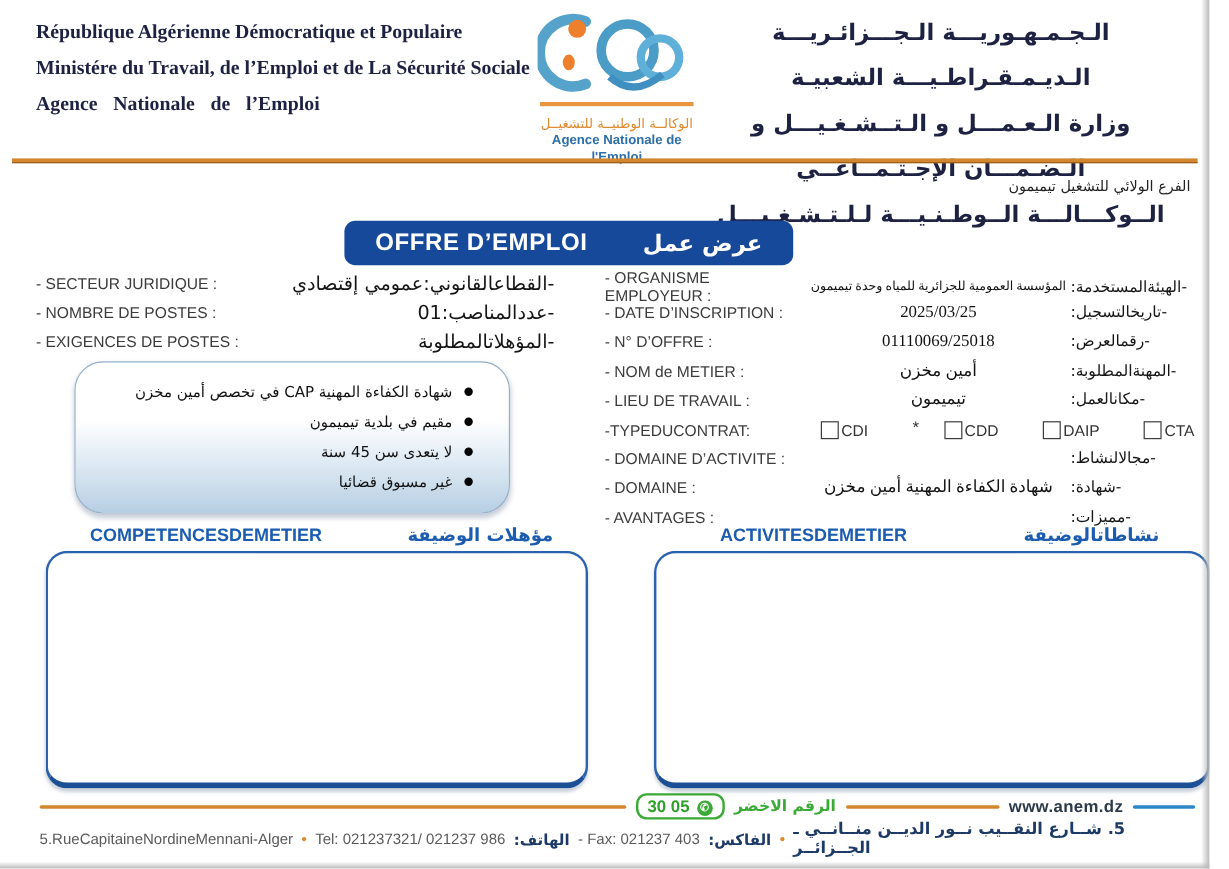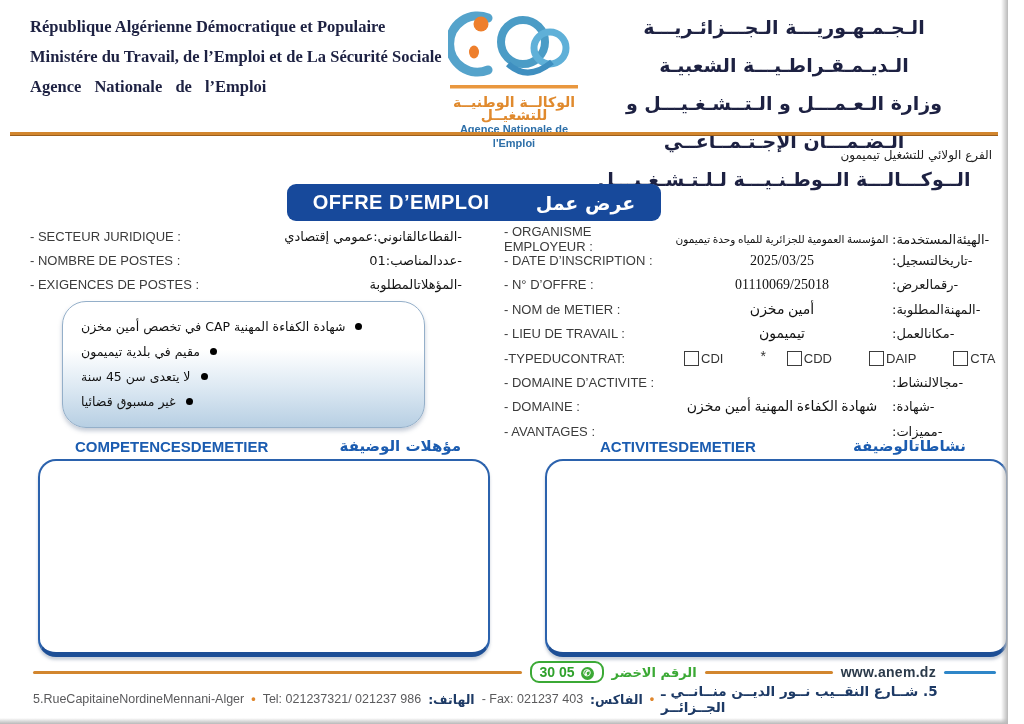--- a/index.html
+++ b/index.html
@@ -4,45 +4,45 @@
 <style>
   html,body{margin:0;padding:0;background:#ffffff;}
   #page{position:relative;width:1008px;height:724px;background:#ffffff;overflow:hidden;
         font-family:"Liberation Sans",sans-serif;}
   .ar{font-family:"DejaVu Sans",sans-serif;}
   
   #hdr-fr{position:absolute;left:30px;top:12px;font-family:"Liberation Serif",serif;
           font-weight:bold;font-size:16.5px;color:#1d2142;line-height:30px;}
   #hdr-fr .spread{word-spacing:9px;}
   #logo{position:absolute;left:445px;top:6px;width:138px;text-align:center;}
-  #logo .cap-ar{font-size:14px;color:#e08a2e;font-weight:bold;line-height:13px;}
+  #logo .cap-ar{font-size:11px;color:#e08a2e;font-weight:normal;line-height:13px;}
   #logo .cap-fr{font-size:11px;color:#2d6fa8;font-weight:bold;line-height:14px;}
   #hdr-ar{position:absolute;right:14px;top:8px;width:420px;direction:rtl;text-align:center;
           font-weight:bold;font-size:19px;color:#1d2142;line-height:38px;}
   .orange-rule{position:absolute;left:10px;right:10px;height:3px;background:#d2862e;
                border-bottom:1px solid #9c5f1d;}
   #rule-top{top:132px;}
   #branch{position:absolute;right:16px;top:148px;direction:rtl;font-size:12px;color:#222;}
   
   #titlebar{position:absolute;left:287px;top:184px;width:374px;height:37px;background:#17499b;
             border-radius:9px;display:flex;align-items:center;justify-content:center;gap:46px;color:#fff;}
   #titlebar .t-fr{font-weight:bold;font-size:20px;letter-spacing:.5px;}
   #titlebar .t-ar{font-size:19px;font-weight:600;direction:rtl;}
   
   #left-fields{position:absolute;left:30px;top:224px;width:432px;}
   .lrow{display:flex;justify-content:space-between;align-items:center;height:24px;}
   .flabel{font-size:13px;color:#3b3b3b;}
-  .aval{direction:rtl;font-size:13px;color:#151515;}
+  .aval{direction:rtl;font-size:16px;color:#151515;}
   
   #bubble{position:absolute;left:62px;top:301px;width:363px;height:127px;box-sizing:border-box;
           border:1px solid #94afc9;border-radius:24px;
           background:linear-gradient(180deg,#ffffff 38%,#dde9f3 68%,#b7cfe3 100%);
           box-shadow:0 3px 4px rgba(90,110,140,.35);
           direction:rtl;padding:12px 30px 0 18px;}
-  .bullet-line{display:flex;align-items:center;font-size:12.5px;color:#111;line-height:25px;justify-content:flex-end;}
+  .bullet-line{display:flex;align-items:center;font-size:12.5px;color:#111;line-height:25px;}
   .bullet-dot{width:7px;height:7px;border-radius:50%;background:#000;margin-left:10px;flex:none;}
   
   #right-fields{position:absolute;left:480px;top:224px;width:530px;}
   .rrow{display:grid;grid-template-columns:168px 1fr 118px;align-items:center;height:24.4px;margin-left:24px;}
   .rval{text-align:center;font-family:"Liberation Serif","DejaVu Sans",serif;font-size:14px;color:#111;}
   .rval.small{font-size:10.5px;}
   .arlabel{direction:rtl;text-align:left;font-size:13px;color:#151515;}
   
   .cb-wrap{display:flex;align-items:center;justify-content:flex-start;gap:11px;padding-left:12px;}
   .cb-group{display:flex;align-items:center;margin-right:26px;}

